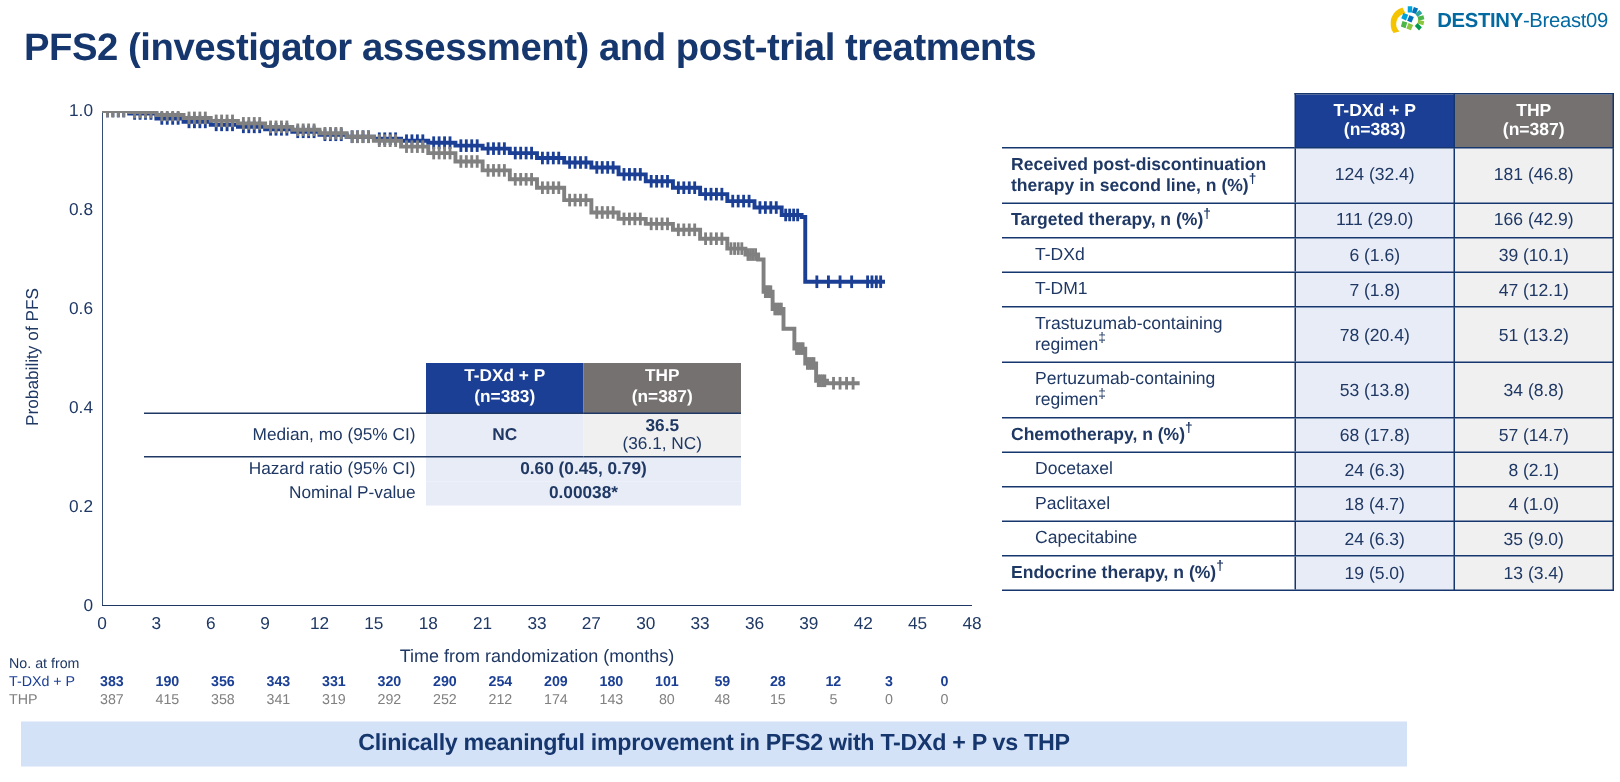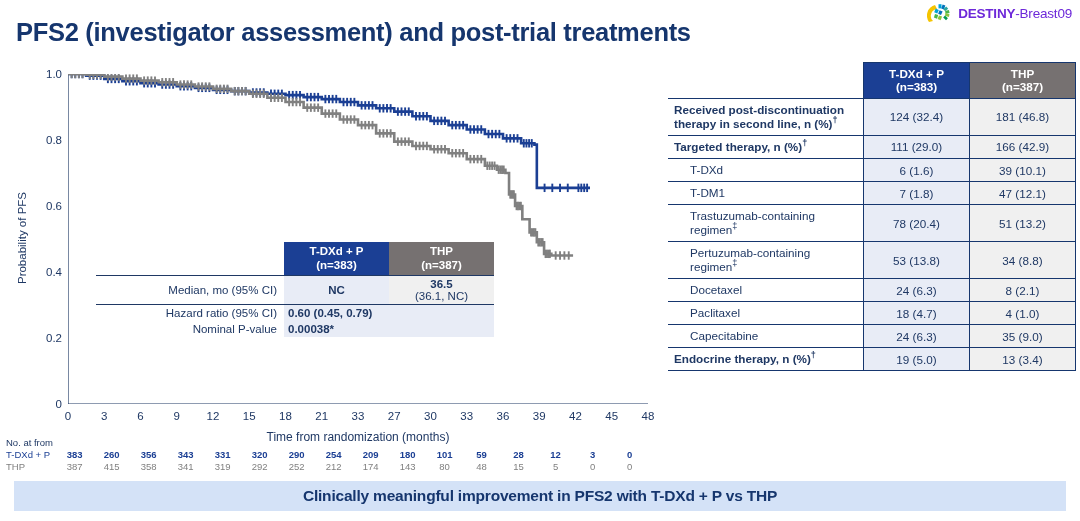--- a/index.html
+++ b/index.html
@@ -14,21 +14,21 @@
     width: 1080px; height: 521px;
     background: #ffffff;
   }
 
   
   #logo {
     position: absolute; right: 8px; top: 2px;
     display: flex; align-items: center; gap: 5px;
   }
   #logo .logo-text {
-    font-size: 13.5px; color: #6d28d9; letter-spacing: -0.2px;
+    font-size: 13.5px; color: #0369a1; letter-spacing: -0.2px;
     white-space: nowrap;
   }
   #logo .logo-text b { font-weight: bold; }
 
   
   #title {
     position: absolute; left: 16px; top: 18px;
     font-size: 25.5px; font-weight: bold; color: #16366e;
     letter-spacing: -0.3px; white-space: nowrap;
   }
@@ -79,21 +79,21 @@
     text-align: center; line-height: 1.18; padding: 3px 4px; width: 97px;
   }
   #inset .hd-gray {
     background: #767171; color: #ffffff; font-weight: bold;
     text-align: center; line-height: 1.18; padding: 3px 4px; width: 97px;
   }
   #inset .cell-blue { background: #e8ecf6; text-align: center; }
   #inset .cell-gray { background: #f0f0f0; text-align: center; }
   #inset tr.rule > td { border-top: 1.4px solid #1f3864; }
   #inset .b { font-weight: bold; }
-  #inset .span2 { text-align: left; font-weight: bold; }
+  #inset .span2 { text-align: center; font-weight: bold; }
 
   
   #risk {
     position: absolute; left: 6px; top: 437px;
     font-size: 9.5px; color: #1f3864;
   }
   #risk .hdr { font-size: 9.5px; color: #1f3864; margin-bottom: 1px; }
   #risk table { border-collapse: collapse; }
   #risk td { padding: 0; font-size: 9.5px; line-height: 1.22; }
   #risk td.name { padding-right: 6px; white-space: nowrap; }
@@ -136,21 +136,21 @@
     text-align: center; background: #f0f0f0;
     border-right: 1.5px solid #16366e;
     border-bottom: 1.2px solid #16366e;
   }
   #rtable tr.first td.lab { border-top: 1.2px solid #16366e; }
   #rtable tr.first td.v1, #rtable tr.first td.v2 { border-top: 1.5px solid #16366e; }
 
   
   #banner {
     position: absolute; left: 14px; bottom: 10px;
-    width: 1052px; height: 30px;
+    width: 924px; height: 30px;
     background: #d4e2f7;
     display: flex; align-items: center; justify-content: center;
   }
   #banner span {
     font-size: 15.5px; font-weight: bold; color: #16366e;
     letter-spacing: -0.2px;
   }
   .sup { font-size: 0.78em; vertical-align: super; line-height: 0; }
 </style>
 </head>
@@ -515,21 +515,21 @@
       </table>
   </div>
 
   <div id="risk">
     <div class="hdr">No. at from</div>
     <table>
         <tbody id="risk-body">
           <tr class="arm1">
             <td class="name">T-DXd + P</td>
             <td class="num">383</td>
-            <td class="num">260</td>
+            <td class="num">190</td>
             <td class="num">356</td>
             <td class="num">343</td>
             <td class="num">331</td>
             <td class="num">320</td>
             <td class="num">290</td>
             <td class="num">254</td>
             <td class="num">209</td>
             <td class="num">180</td>
             <td class="num">101</td>
             <td class="num">59</td>
@@ -600,20 +600,25 @@
           <td class="lab indent">Trastuzumab-containing regimen<span class="sup">‡</span></td>
           <td class="v1">78 (20.4)</td>
           <td class="v2">51 (13.2)</td>
         </tr>
         <tr>
           <td class="lab indent">Pertuzumab-containing regimen<span class="sup">‡</span></td>
           <td class="v1">53 (13.8)</td>
           <td class="v2">34 (8.8)</td>
         </tr>
         <tr>
+          <td class="lab bold">Chemotherapy, n (%)<span class="sup">†</span></td>
+          <td class="v1">68 (17.8)</td>
+          <td class="v2">57 (14.7)</td>
+        </tr>
+        <tr>
           <td class="lab indent">Docetaxel</td>
           <td class="v1">24 (6.3)</td>
           <td class="v2">8 (2.1)</td>
         </tr>
         <tr>
           <td class="lab indent">Paclitaxel</td>
           <td class="v1">18 (4.7)</td>
           <td class="v2">4 (1.0)</td>
         </tr>
         <tr>

